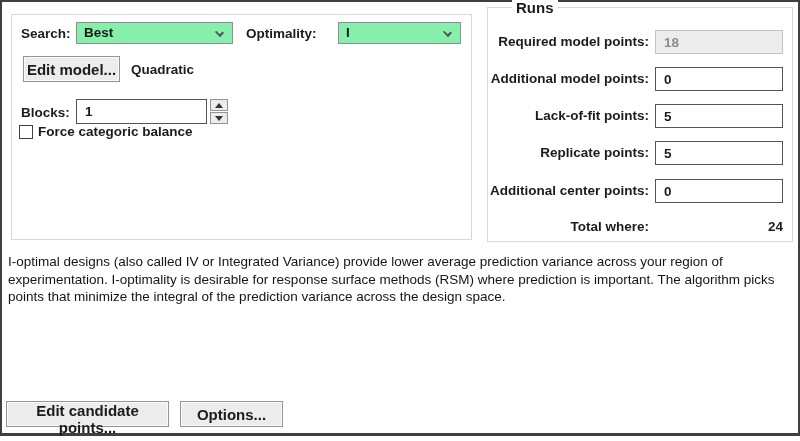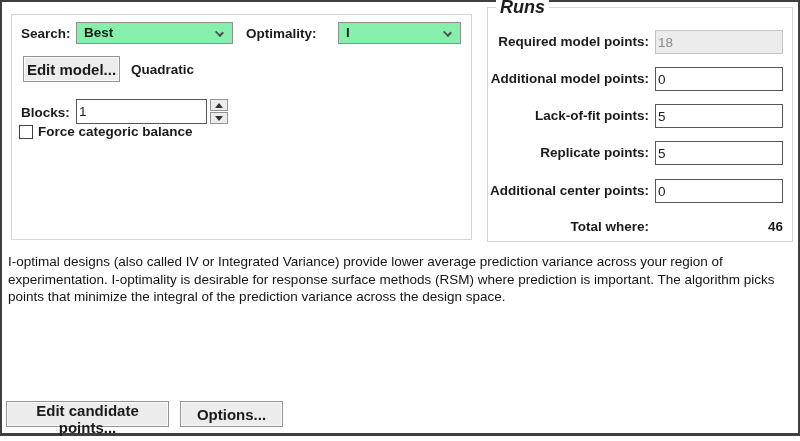--- a/index.html
+++ b/index.html
@@ -17,43 +17,43 @@
   .chrome {
     position:absolute; left:0; top:0; width:800px; height:436px;
     border:2px solid #3f3f3f; border-bottom-width:3px; background:#ffffff;
   }
   .groupbox {
     position:absolute; border:1px solid #d7d7d7; background:#ffffff;
   }
   .left-group { left:11px; top:14px; width:461px; height:226px; }
   .runs-group { left:487px; top:7px; width:306px; height:235px; }
   .legend {
-    position:absolute; left:8px; top:-8px; background:#ffffff; padding:0 4px;
-    font-size:18px; font-weight:600; line-height:15px;font-style:italic;
+    position:absolute; left:24px; top:-8px; background:#ffffff; padding:0 4px;
+    font-size:15px; font-weight:600; line-height:15px;
   }
   .lbl { position:absolute; font-size:13.5px; font-weight:600; white-space:nowrap; }
   .combo {
     position:absolute; background:#86efac; border:1px solid #8f8f8f;
     font-size:13.5px; font-weight:600; line-height:20px; padding-left:7px;
     cursor:default;
   }
   .combo .chev {
     position:absolute; right:9px; top:6px; width:7px; height:7px;
     border-right:2px solid #4d4d4d; border-bottom:2px solid #4d4d4d;
     transform:rotate(45deg) scale(1,0.8);
   }
   .btn {
     position:absolute; background:#ececec; border:1px solid #949494;
     font-family:inherit; font-size:15px; font-weight:700; color:#1b1b1b;
     text-align:center; box-shadow: inset 0 0 0 1px #fafafa; cursor:default;
   }
   .txt {
     position:absolute; background:#ffffff; border:1px solid #555555;
-    font-family:inherit; font-size:13.5px; font-weight:400; color:#1b1b1b;
-    padding-left:2px; outline:none;
+    font-family:inherit; font-size:13.5px; font-weight:700; color:#1b1b1b;
+    padding-left:8px; outline:none;
   }
   .txt:disabled, .txt.disabled {
     background:#ececec; border:1px solid #c3c3c3; color:#8a8a8a;
   }
   .spinner { position:absolute; width:18px; height:25px; }
   .spin-btn {
     position:absolute; left:0; width:18px; height:12px;
     background:#ececec; border:1px solid #949494;
   }
   .spin-btn.up { top:0; }
@@ -144,21 +144,21 @@
     <span class="runs-row-label" style="top:100px;">Lack-of-fit points:</span>
     <input class="txt runs-input" style="position: absolute; top: 96px;" value="5">
 
     <span class="runs-row-label" style="top:137px;">Replicate points:</span>
     <input class="txt runs-input" style="position: absolute; top: 133px;" value="5">
 
     <span class="runs-row-label" style="top:175px;">Additional center points:</span>
     <input class="txt runs-input" style="position: absolute; top: 171px;" value="0">
 
     <span class="runs-row-label" style="top:211px;">Total where:</span>
-    <span class="total-value" style="top:211px;">46</span>
+    <span class="total-value" style="top:211px;">24</span>
   </div>
 
   <div class="description">
     <p>I-optimal designs (also called IV or Integrated Variance) provide lower average prediction variance across your region of experimentation. I-optimality is desirable for response surface methods (RSM) where prediction is important. The algorithm picks points that minimize the integral of the prediction variance across the design space.</p>
   </div>
 
   <button class="btn footer-btn" style="left:6px; width:163px;">Edit candidate points...</button>
   <button class="btn footer-btn" style="left:180px; width:103px;">Options...</button>
 </div>
 

